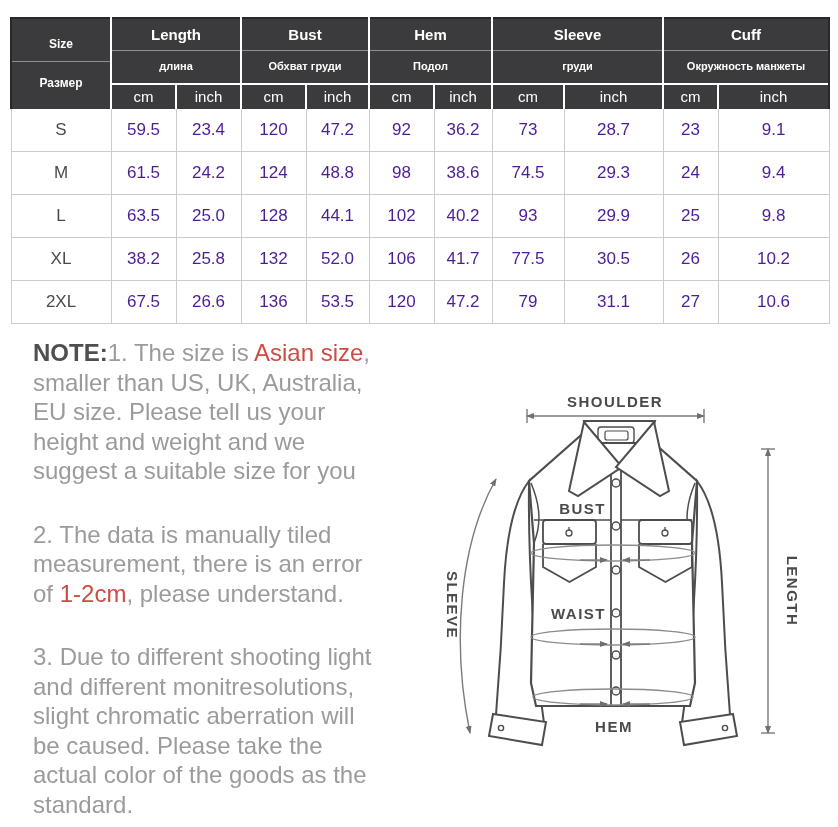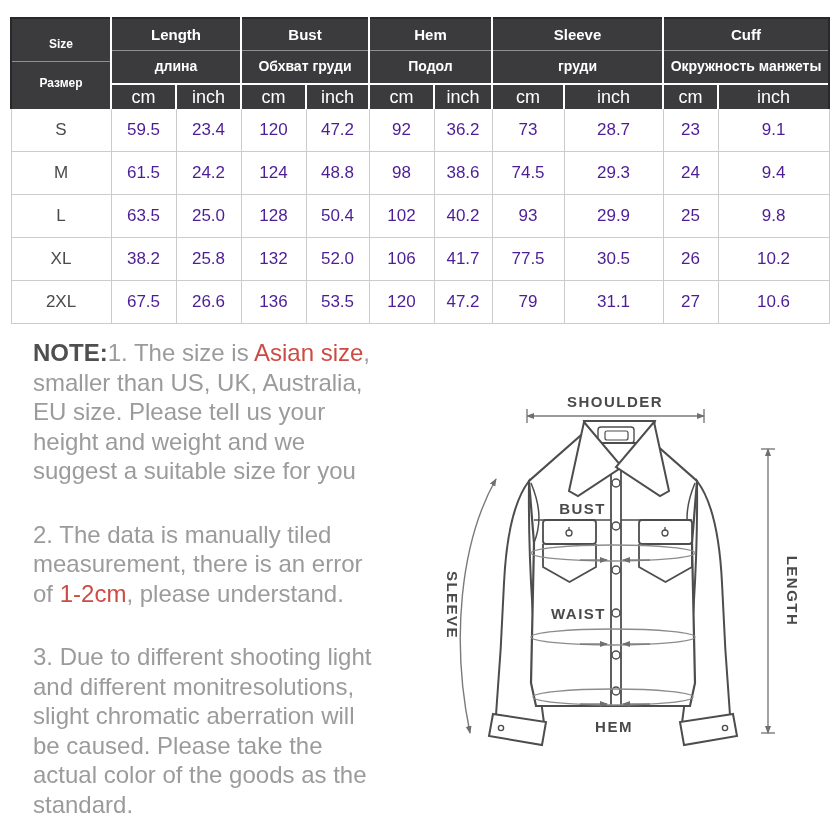--- a/index.html
+++ b/index.html
@@ -9,24 +9,24 @@
   }
   
   .tbl-wrap{position:absolute;left:10px;top:17px}
   table.size-table{border-collapse:collapse;table-layout:fixed;width:818px}
   .size-table th{background:#3b3b3d;color:#fff;padding:0;text-align:center;vertical-align:middle}
   .size-table thead tr:first-child th{border-top:2px solid #28282a}
   .size-th{border-left:2px solid #28282a;border-right:2px solid #fff}
   .group-th{border-right:2px solid #fff}
   .r-edge{border-right:2px solid #28282a !important}
   .g-en{height:30px;line-height:30px;font-size:15px;font-weight:bold;border-bottom:1px solid #8f8f8f}
-  .g-ru{height:31px;line-height:31px;font-size:14px;font-weight:bold}
+  .g-ru{height:31px;line-height:31px;font-size:11px;font-weight:bold}
   .sz-en{height:42px;line-height:50px;font-size:12px;font-weight:bold;border-bottom:1px solid #8f8f8f}
   .sz-ru{height:47px;line-height:42px;font-size:12px;font-weight:bold}
-  .unit-th{height:24px;line-height:24px;font-size:18px;font-weight:normal;color:#ededed;
+  .unit-th{height:24px;line-height:24px;font-size:15px;font-weight:normal;color:#ededed;
            border-top:2px solid #fff;border-right:2px solid #fff}
   .size-table tbody td{height:40px;text-align:center;font-size:17px;color:#4c1d95;
            background:#fff;border-right:1px solid #cccccc;border-bottom:1px solid #cccccc}
   .size-table tbody td:first-child{border-left:1px solid #cccccc;color:#4a4a4a}
   
   .notes{position:absolute;left:33px;top:338px;width:348px;font-size:24px;line-height:29.5px;color:#9b9b9b}
   .notes p{margin:0 0 34px 0}
   .note-label{font-weight:bold;color:#4f4f4f}
   .red{color:#cc4b43}
   
@@ -121,21 +121,21 @@
           <td>74.5</td>
           <td>29.3</td>
           <td>24</td>
           <td>9.4</td>
         </tr>
         <tr>
           <td>L</td>
           <td>63.5</td>
           <td>25.0</td>
           <td>128</td>
-          <td>50.4</td>
+          <td>44.1</td>
           <td>102</td>
           <td>40.2</td>
           <td>93</td>
           <td>29.9</td>
           <td>25</td>
           <td>9.8</td>
         </tr>
         <tr>
           <td>XL</td>
           <td>38.2</td>

